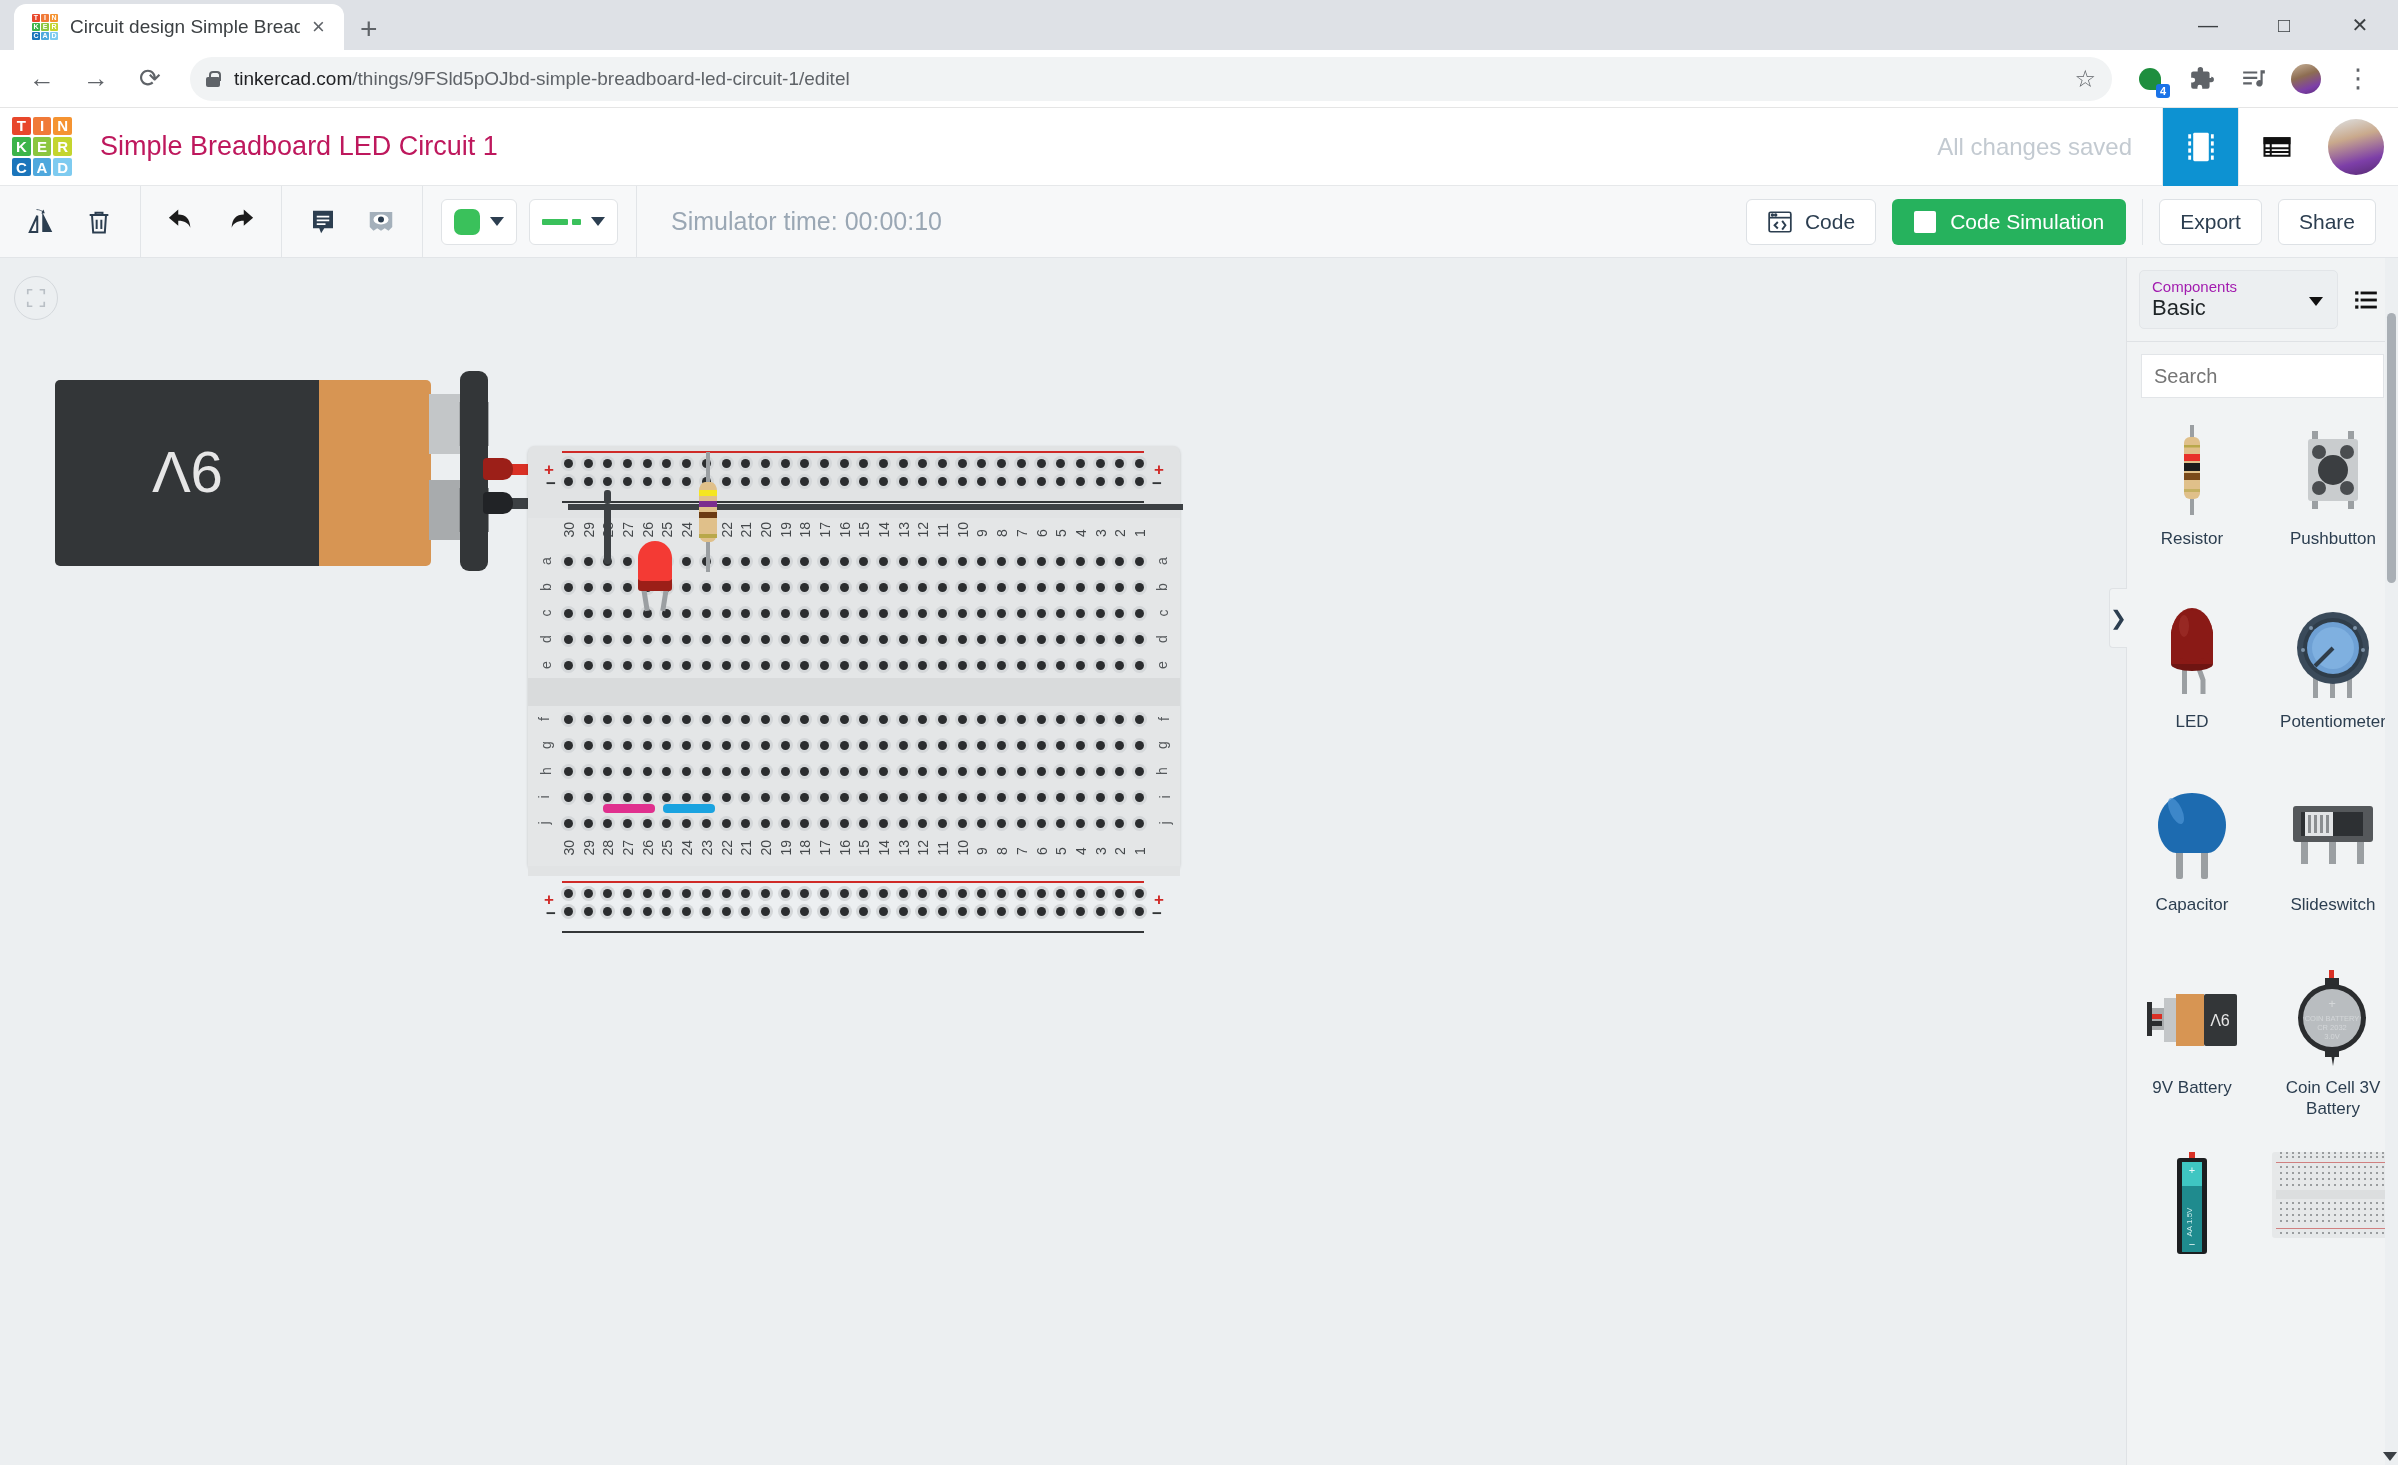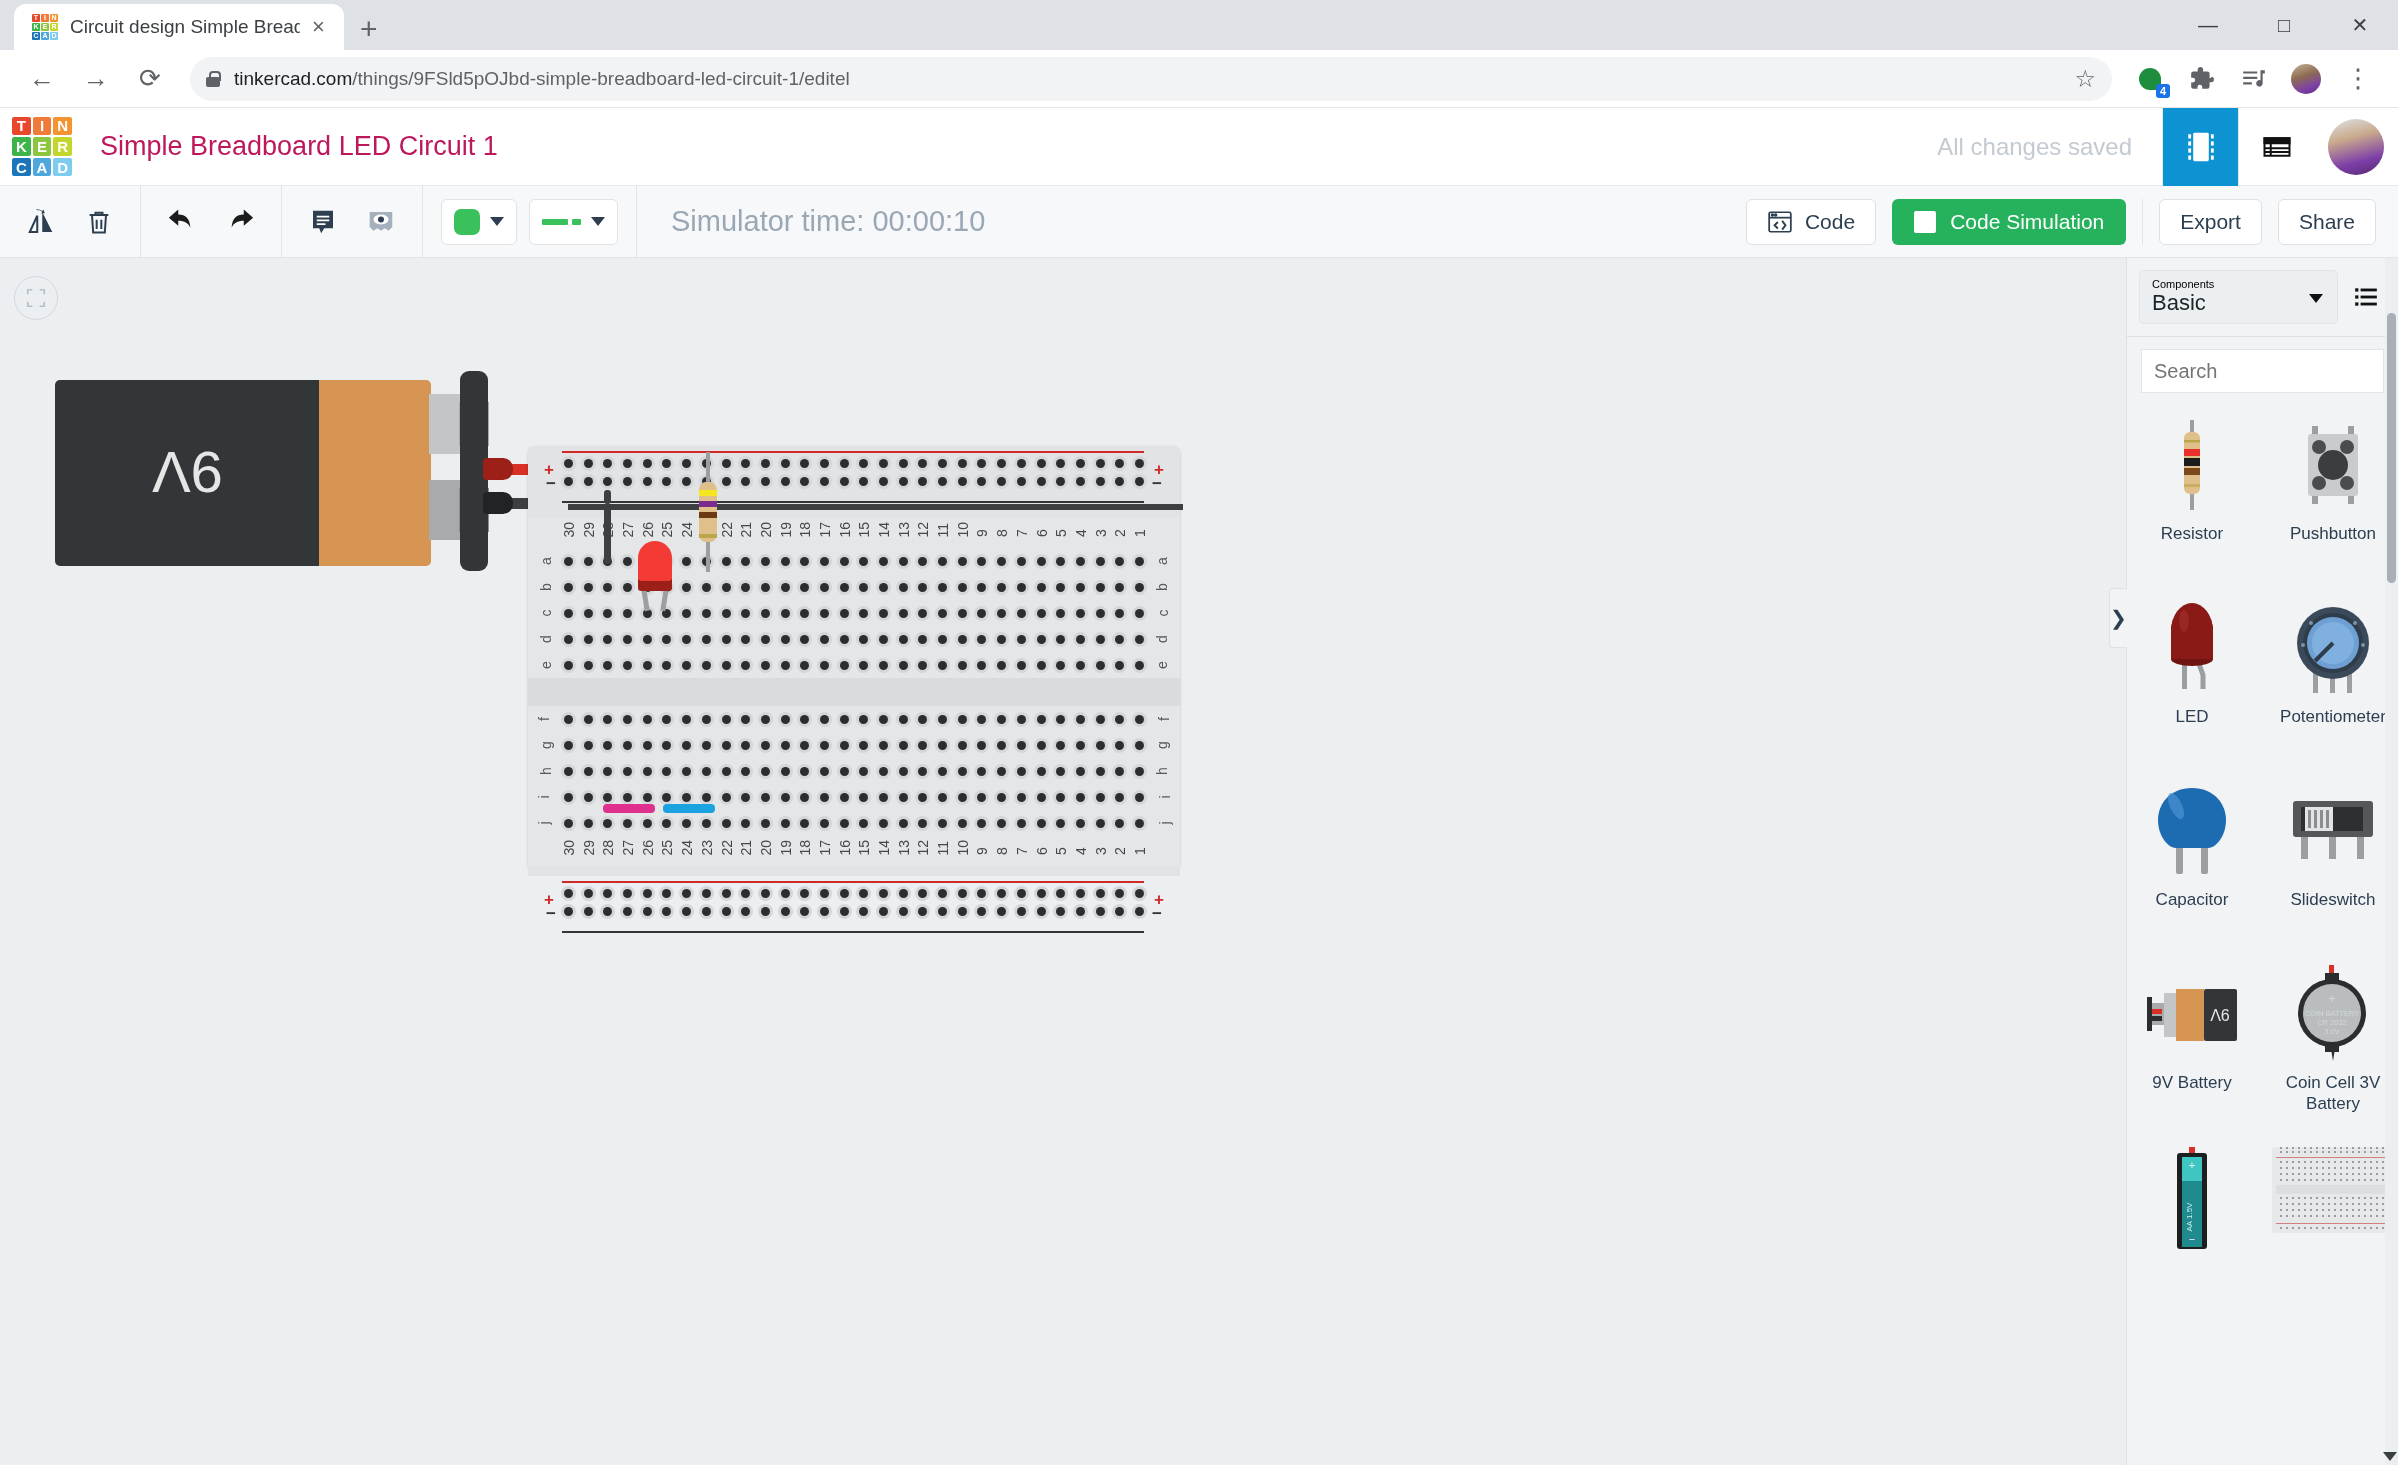--- a/index.html
+++ b/index.html
@@ -87,21 +87,21 @@
     padding: 0 18px; gap: 12px; border-right: 1px solid #e2e5e8; }
   .tb-btn { width: 46px; height: 46px; display: flex; align-items: center;
     justify-content: center; cursor: pointer; }
   .swatch-wrap { display: flex; align-items: center; gap: 10px; height: 46px;
     border: 1px solid #e0e3e6; border-radius: 6px; padding: 0 12px; background: #fff; cursor: pointer; }
   .swatch { width: 26px; height: 26px; background: #3ac15b; border-radius: 7px; }
   .caret { width: 0; height: 0; border-left: 7px solid transparent;
     border-right: 7px solid transparent; border-top: 9px solid #2c3e50; }
   .wire-style { display: flex; align-items: center; gap: 4px; }
   .wire-style i { display: block; height: 6px; background: #3ac15b; border-radius: 1px; }
-  .sim-time { font-size: 29px; color: #9aa7b4; padding-left: 34px; }
+  .sim-time { font-size: 25px; color: #9aa7b4; padding-left: 34px; }
   .tb-right { margin-left: auto; display: flex; align-items: center; gap: 16px; padding-right: 22px; }
   .btn-outline { height: 46px; border: 1px solid #dde1e5; background: #fff; border-radius: 6px;
     display: flex; align-items: center; gap: 12px; padding: 0 20px;
     font-size: 21px; color: #2c3e50; cursor: pointer; }
   .btn-green { height: 46px; background: #26b25d; color: #fff; border-radius: 6px;
     display: flex; align-items: center; gap: 14px; padding: 0 22px;
     font-size: 21px; cursor: pointer; }
   .stop-sq { width: 22px; height: 22px; background: #fff; border-radius: 2px; }
   .tb-divider { width: 1px; height: 46px; background: #e2e5e8; }
 
@@ -182,21 +182,21 @@
   .panel { width: 272px; background: #f1f3f4; border-left: 1px solid #dfe2e5;
     display: flex; flex-direction: column; position: relative; }
   .panel-collapse { position: absolute; left: -18px; top: 330px; width: 18px; height: 60px;
     background: #f1f3f4; border: 1px solid #dfe2e5; border-right: none;
     border-radius: 4px 0 0 4px; display: flex; align-items: center;
     justify-content: center; font-size: 20px; color: #2c3e50; cursor: pointer; }
   .panel-head { display: flex; align-items: center; gap: 8px; padding: 12px;
     border-bottom: 1px solid #dfe2e5; }
   .comp-select { flex: 1; background: #eceff1; border: 1px solid #e2e5e8; border-radius: 5px;
     padding: 7px 12px; position: relative; cursor: pointer; }
-  .comp-select .lbl { font-size: 11px; color: #000000; }
+  .comp-select .lbl { font-size: 15px; color: #a21caf; }
   .comp-select .val { font-size: 22px; color: #1e2427; line-height: 26px; }
   .comp-select .car { position: absolute; right: 14px; top: 50%; margin-top: -3px;
     width: 0; height: 0; border-left: 7px solid transparent;
     border-right: 7px solid transparent; border-top: 9px solid #111; }
   .listview { width: 40px; height: 40px; display: flex; align-items: center;
     justify-content: center; cursor: pointer; }
   .search-wrap { padding: 12px 14px; }
   .search-box { background: #fff; border: 1px solid #e2e5e8; height: 44px;
     display: flex; align-items: center; padding: 0 12px; }
   .search-box input { flex: 1; border: none; outline: none; font-size: 20px;

